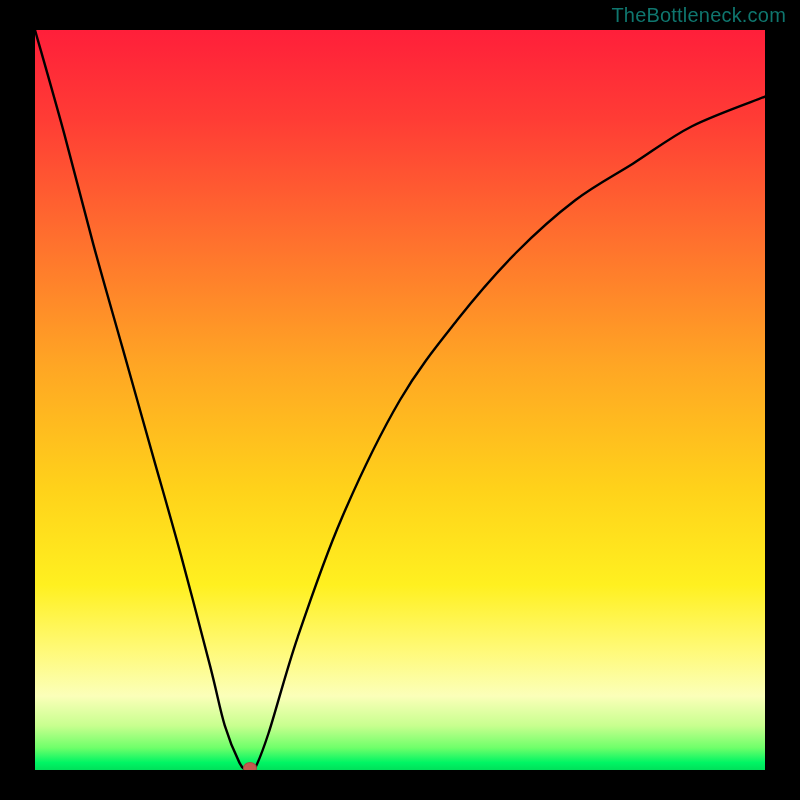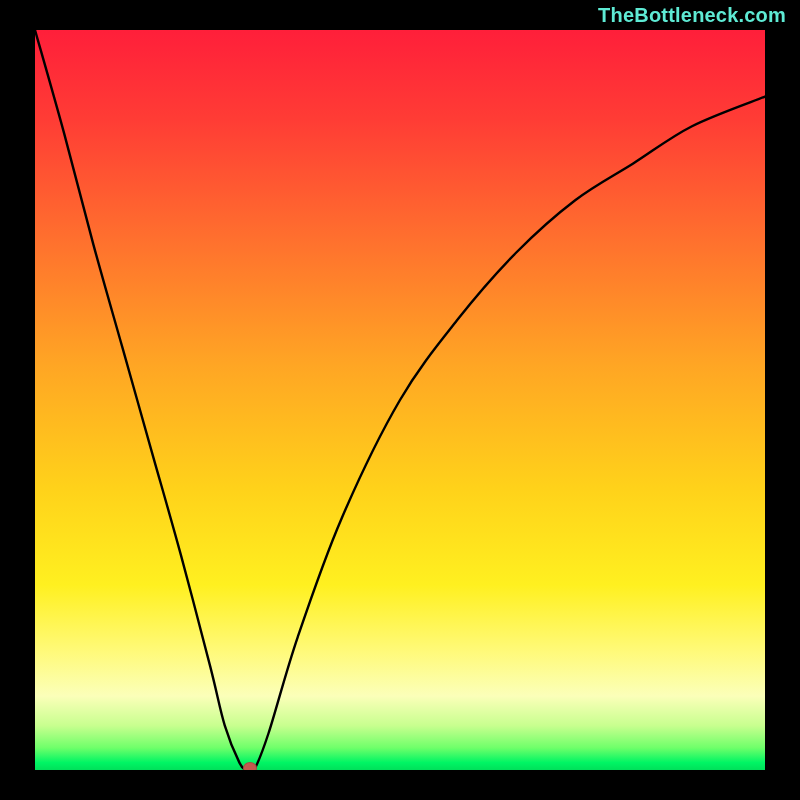--- a/index.html
+++ b/index.html
@@ -15,22 +15,22 @@
     position: relative;
     width: 800px;
     height: 800px;
     background: #000;
   }
   .watermark {
     position: absolute;
     top: 4px;
     right: 14px;
     font-size: 20px;
-    color: #5eead4;
-    font-weight: 700;
+    color: #0f766e;
+    font-weight: 400;
     letter-spacing: 0.2px;
     z-index: 10;
   }
   .plot-area {
     position: absolute;
     left: 35px;
     top: 30px;
     width: 730px;
     height: 740px;
     overflow: hidden;

